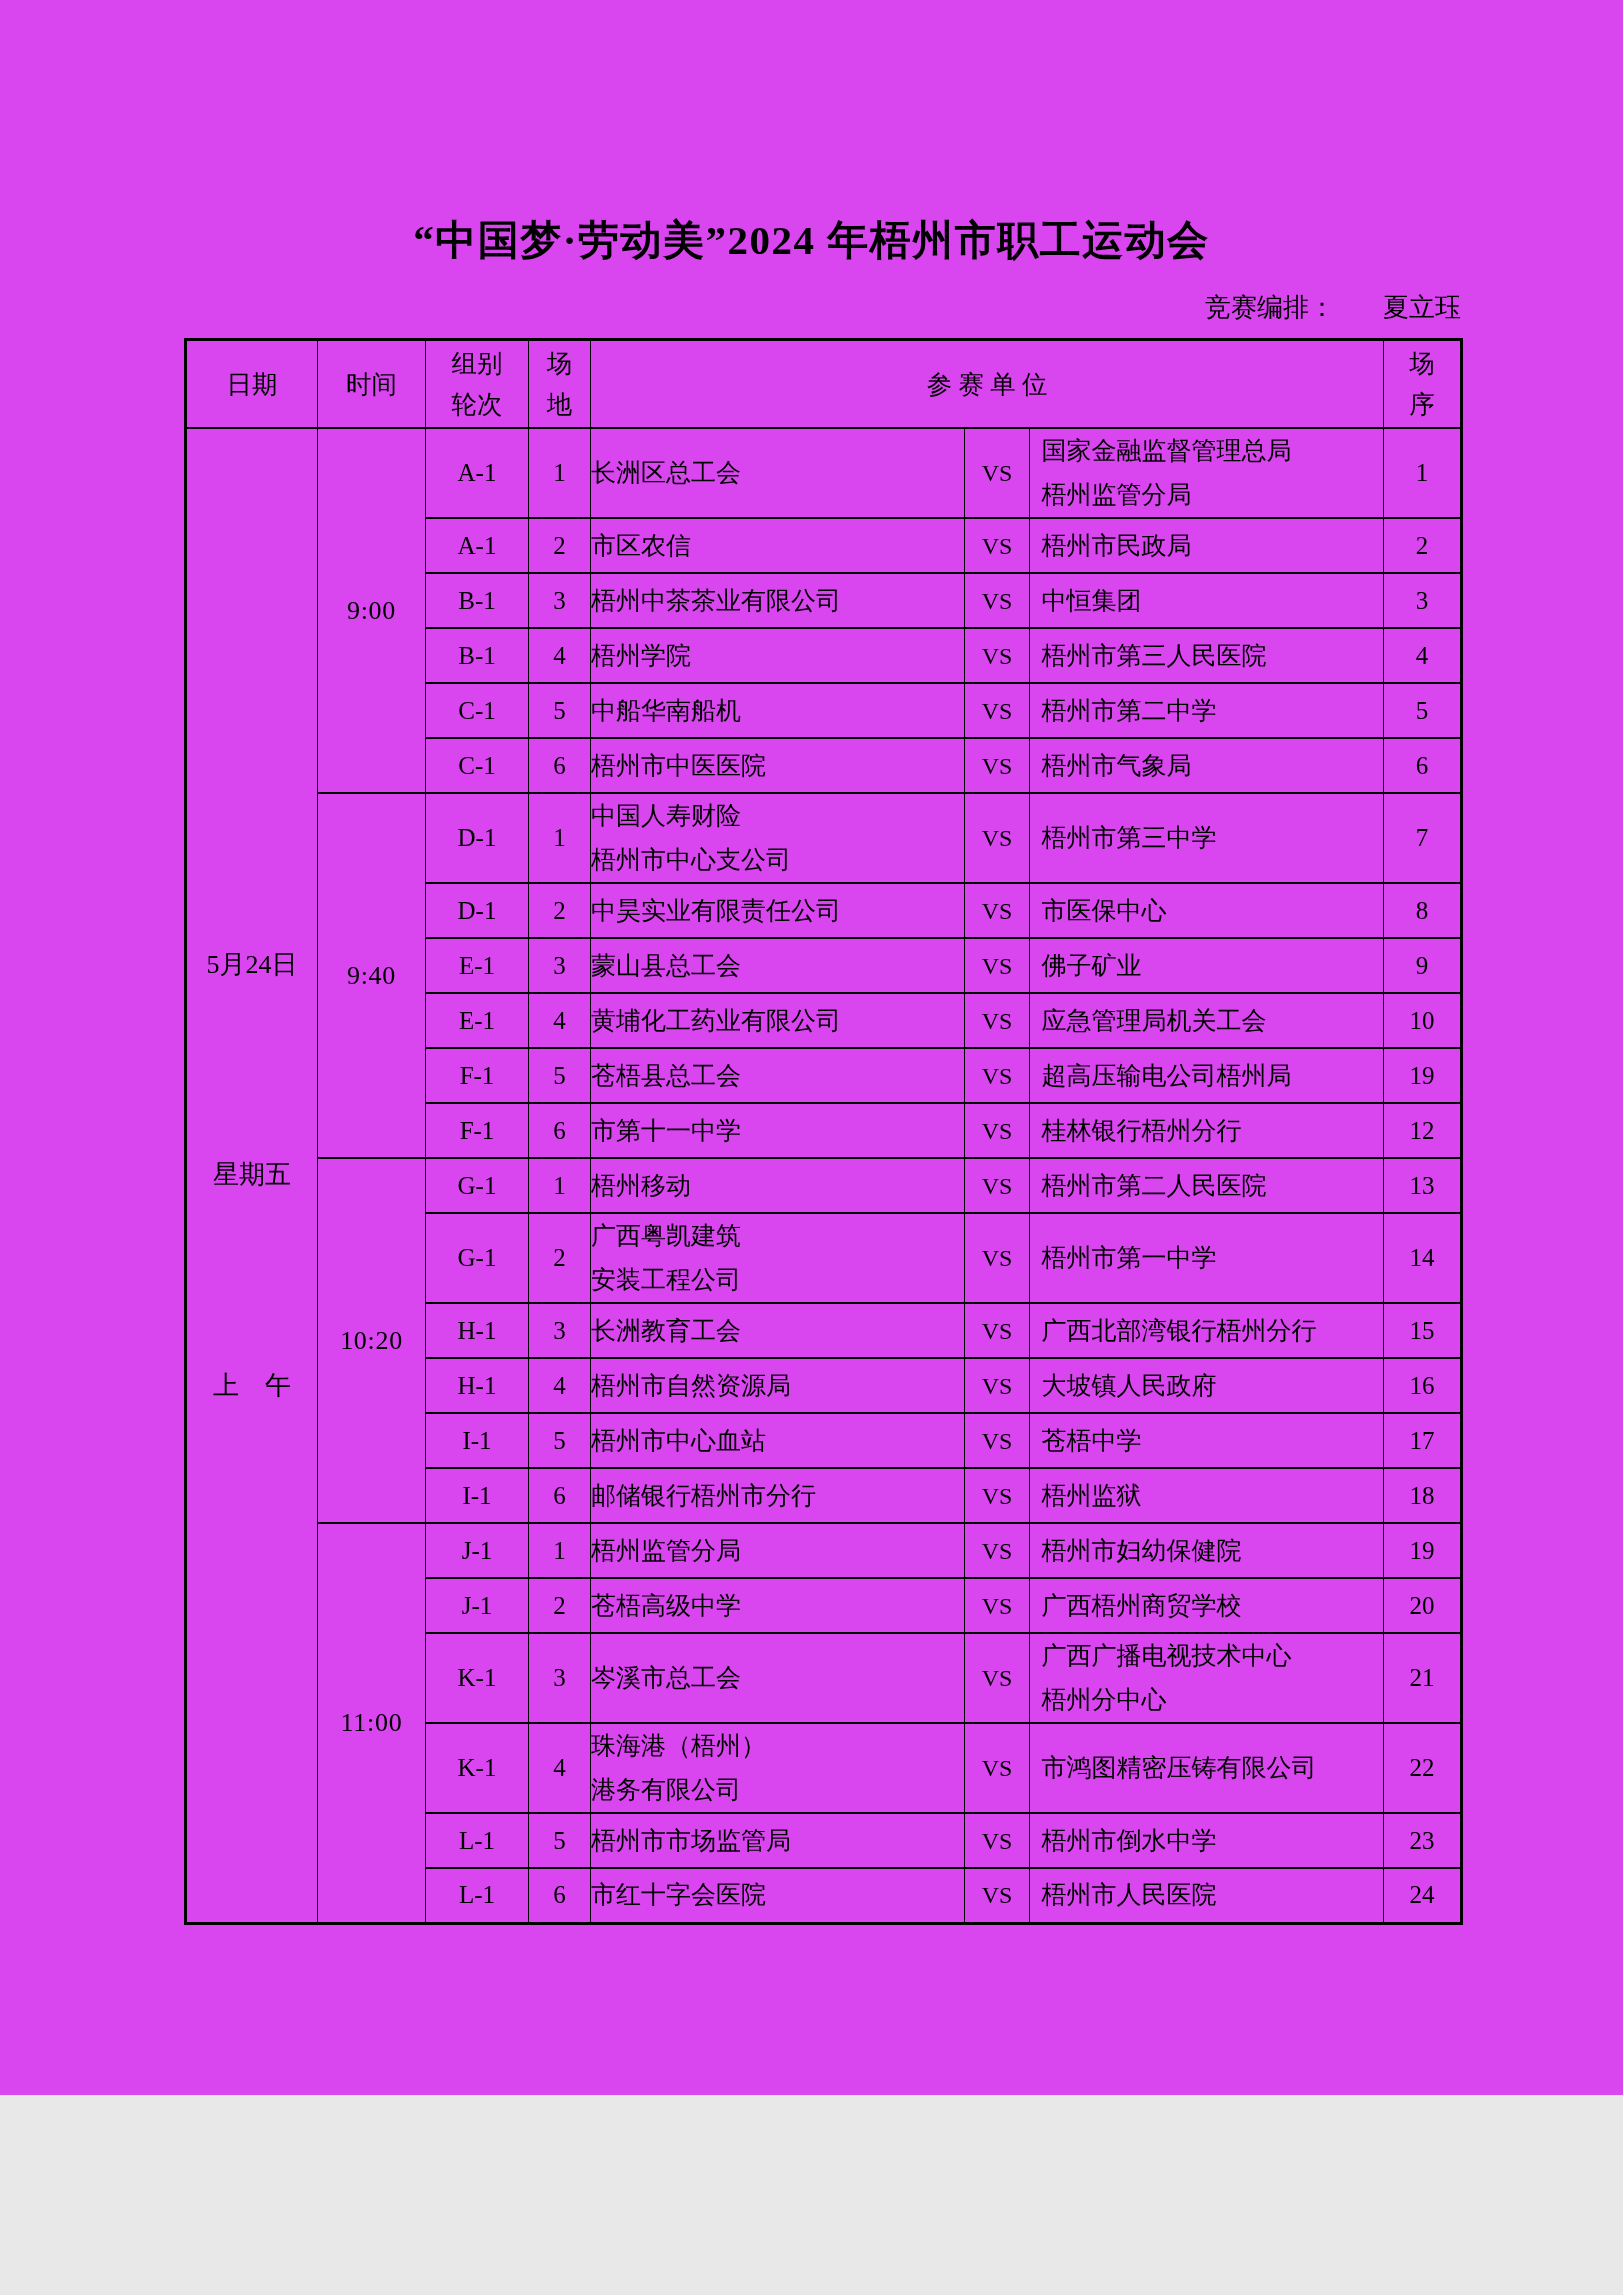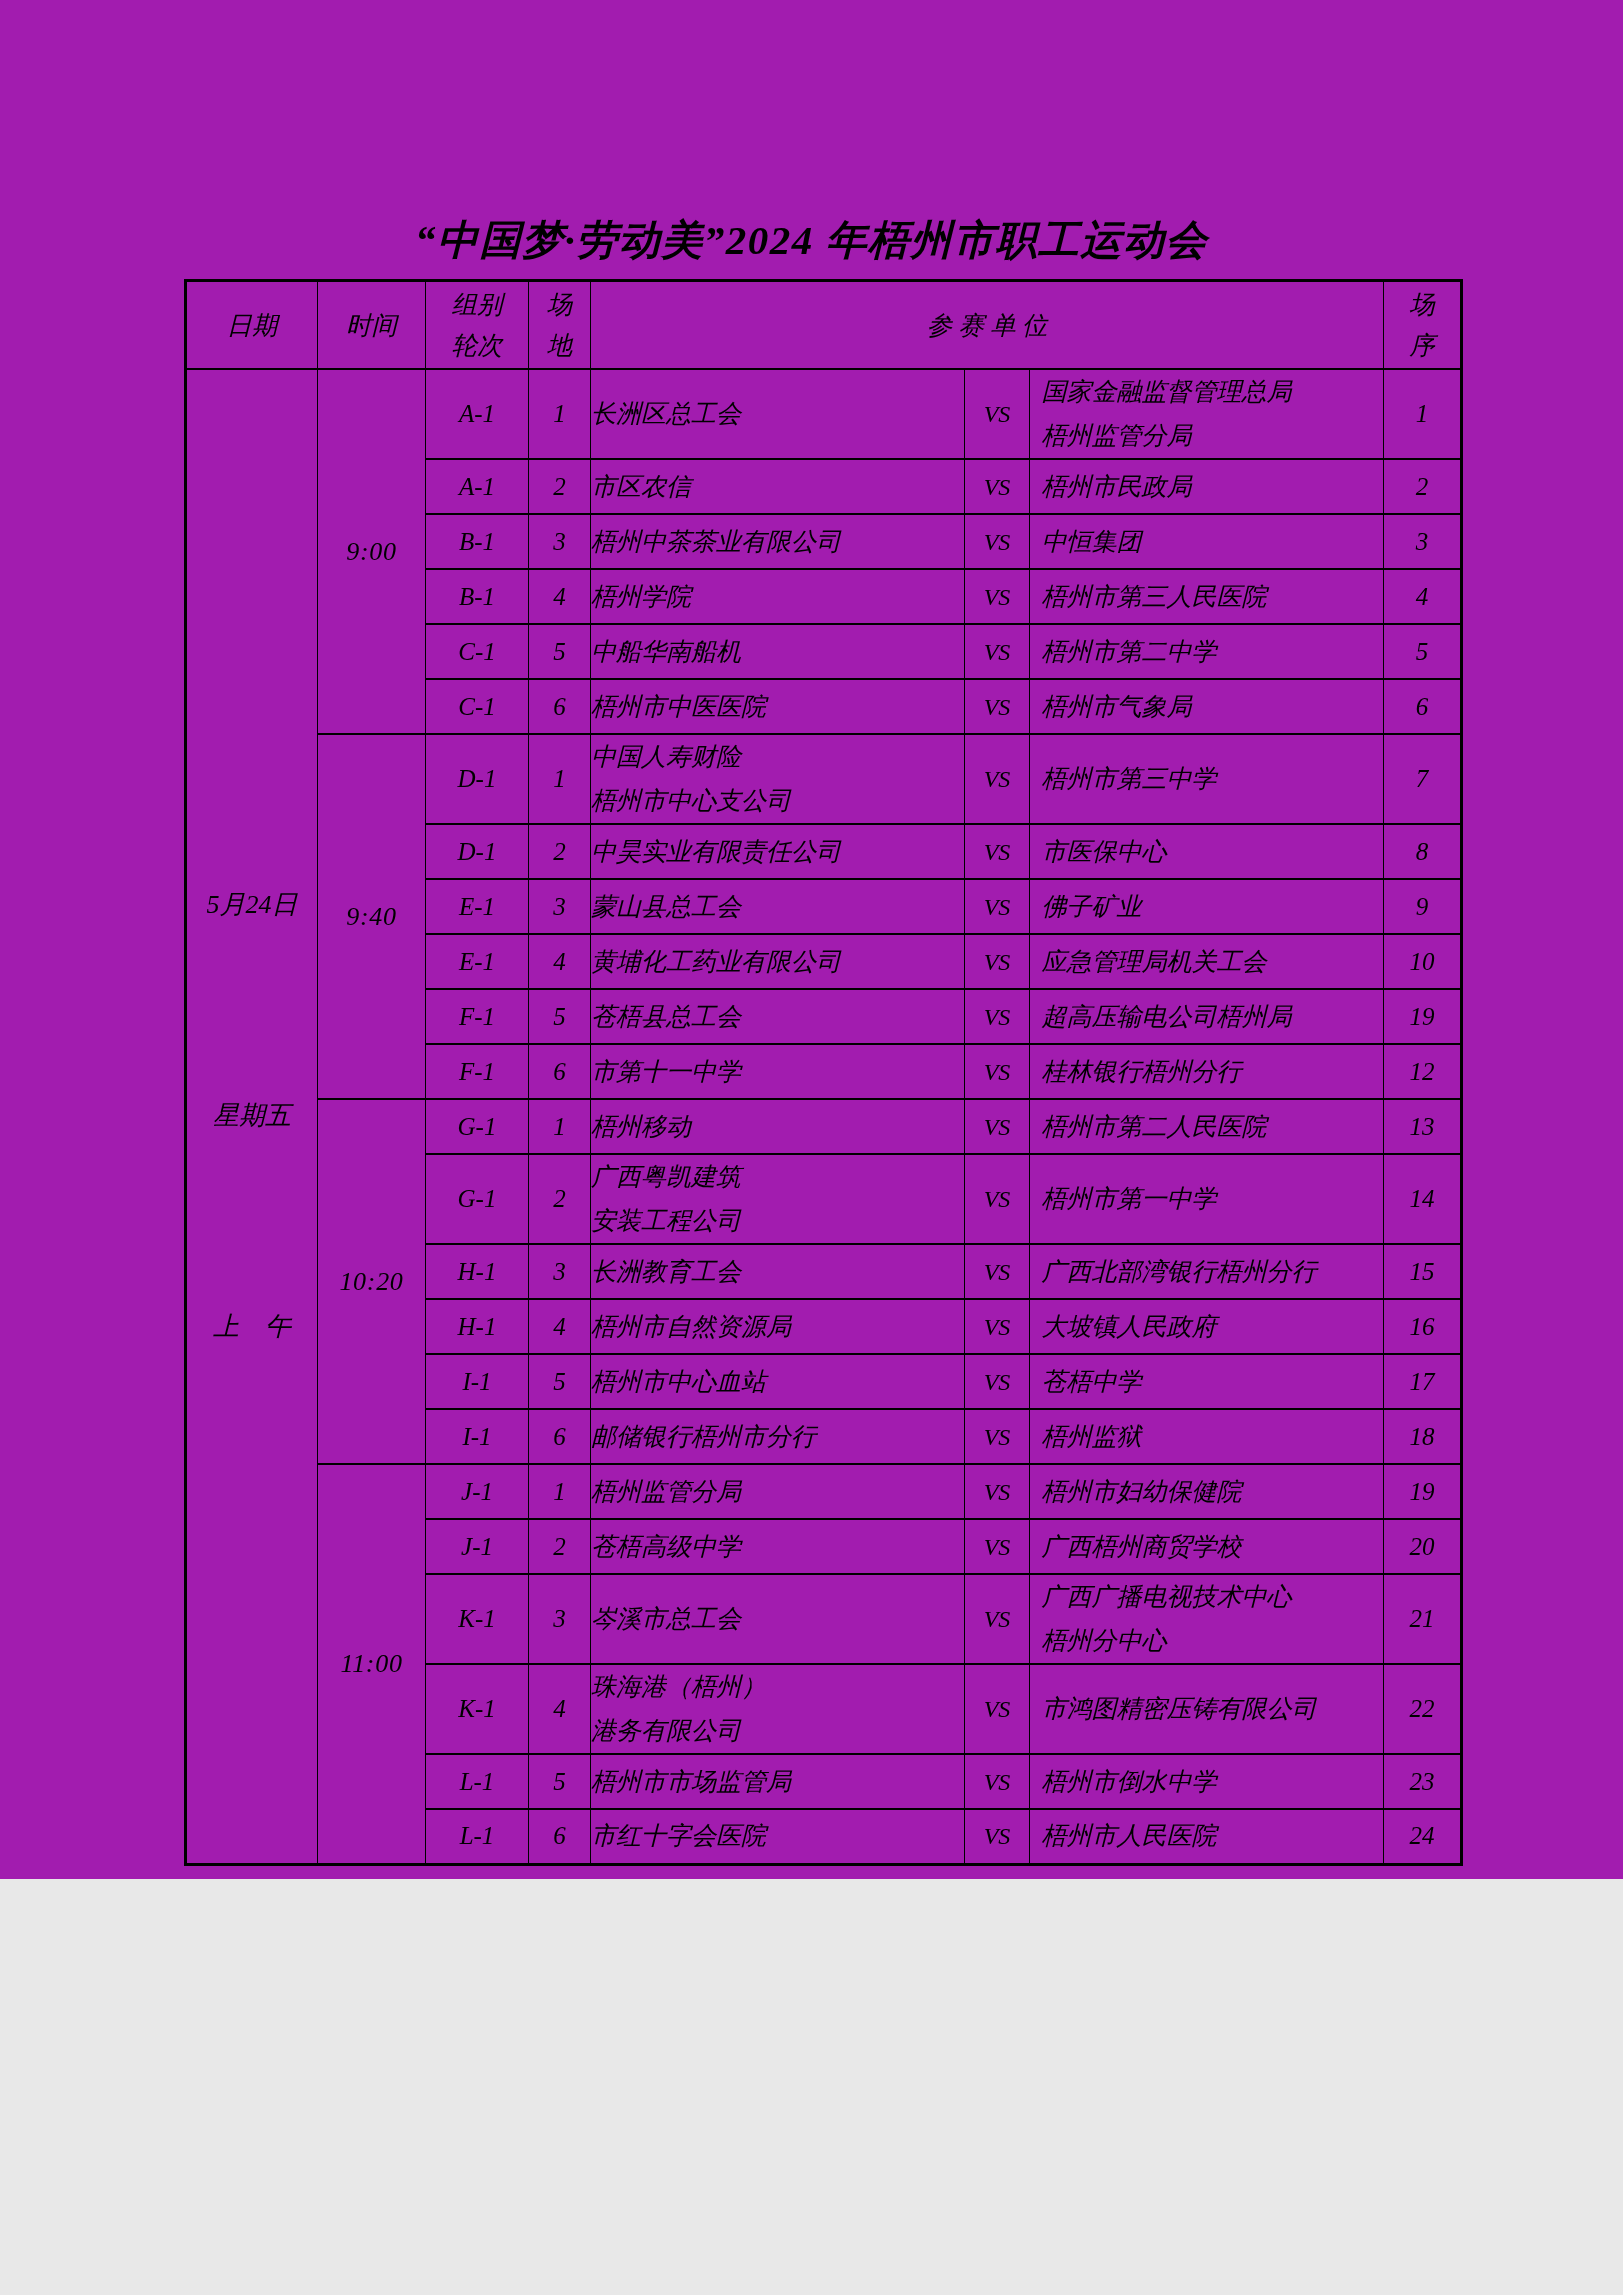--- a/index.html
+++ b/index.html
@@ -1,23 +1,22 @@
 <!DOCTYPE html>
 <html style="font-size:11.6px"><head>
 <meta charset="utf-8">
 <style>
   html,body{margin:0;padding:0;background:#e8e8e8;}
   .page{
     position:relative;
-    width:1623px;height:1879px;
-    background:#a21caf;
+    width:1623px;height:2095px;
+    background:#d946ef;
     font-family:"Liberation Serif","DejaVu Serif",serif;
     color:#000;
     overflow:hidden;
-    font-style:italic;
   }
   .title-line1{
     margin:0;padding-top:218px;
     text-align:center;
     font-size:41px;font-weight:bold;
     line-height:1.1;
     letter-spacing:1.5px;
   }
   .title-line2{
     margin:0;padding-top:45px;
@@ -77,20 +76,23 @@
     font-size:26px;
   }
 </style>
 </head>
 <body>
 
 <div class="page">
 
   <h1 class="title-line1">“中国梦·劳动美”2024 年梧州市职工运动会</h1>
 
+  <div class="credits">
+    <span>竞赛编排：</span><span class="credit-name">夏立珏</span>
+  </div>
 
   <table class="schedule">
     <colgroup>
       <col style="width:132px">
       <col style="width:108px">
       <col style="width:103px">
       <col style="width:62px">
       <col style="width:374px">
       <col style="width:65px">
       <col style="width:354px">

